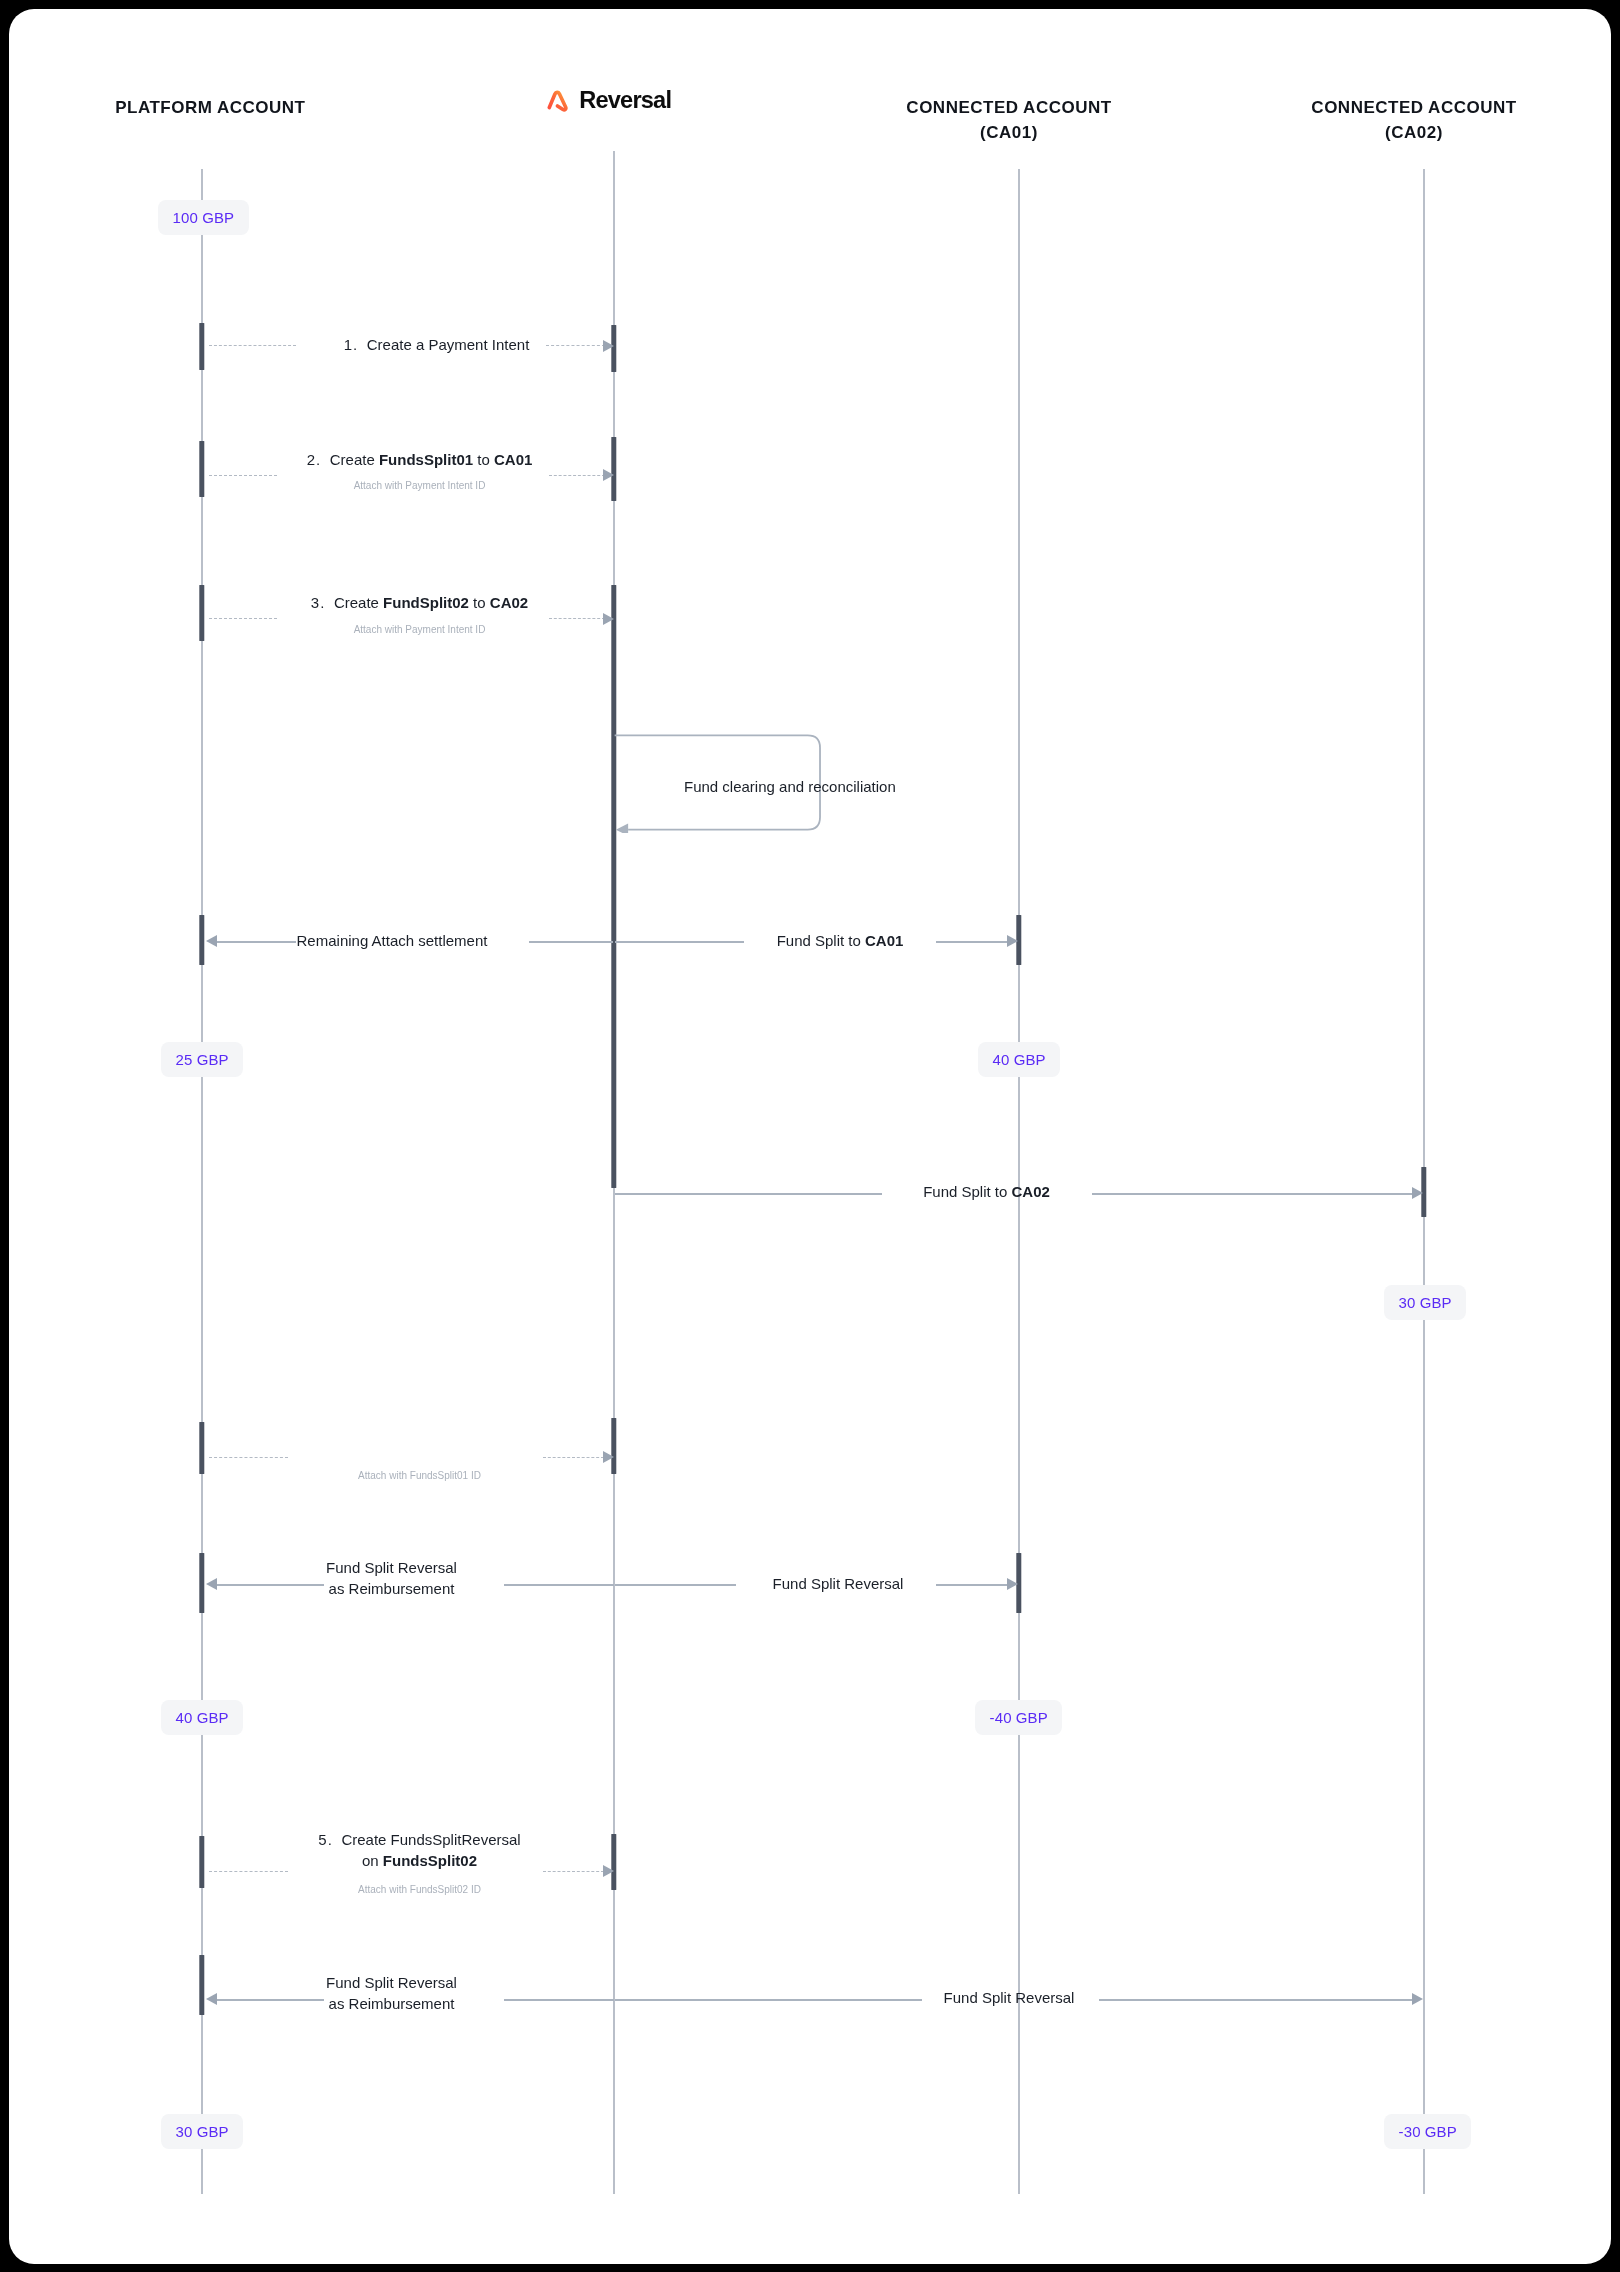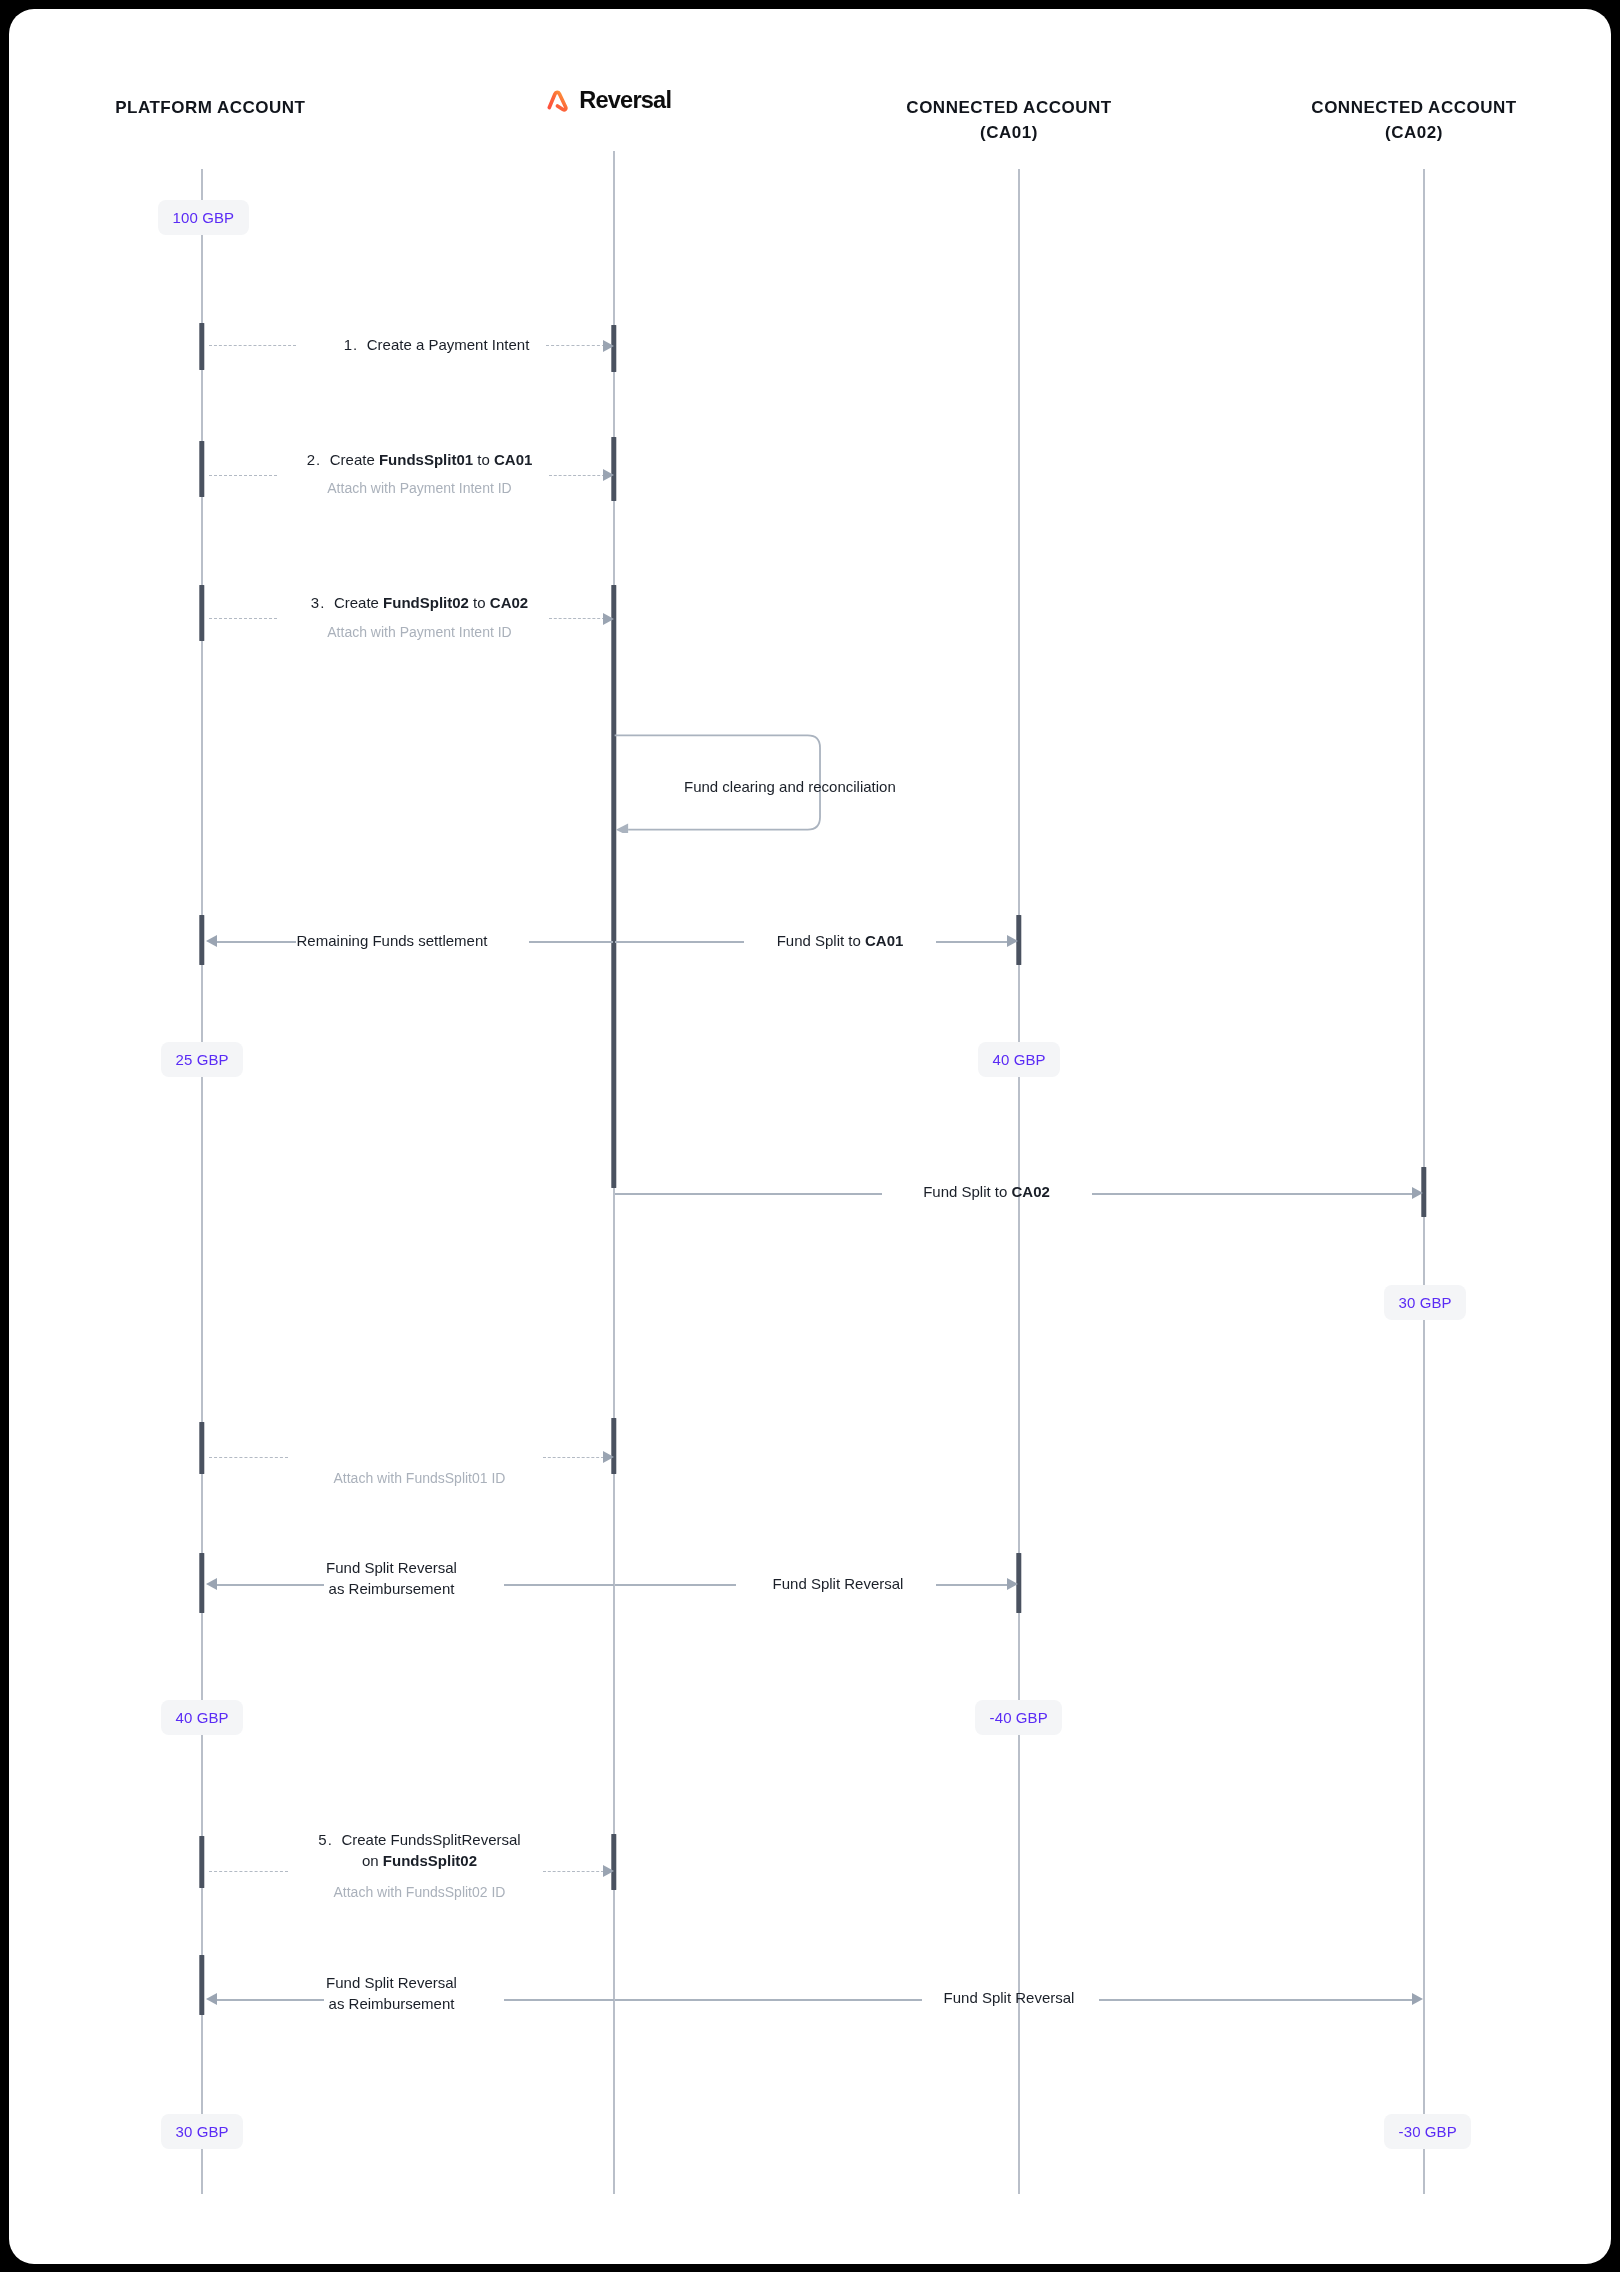--- a/index.html
+++ b/index.html
@@ -118,21 +118,21 @@
     font-size: 15px;
     line-height: 1.42;
     white-space: nowrap;
   }
   .label .b { font-weight: 700; }
   .label .num { letter-spacing: 1.1px; }
   .sublabel {
     position: absolute;
     text-align: center;
     color: #aab1bb;
-    font-size: 14px;
+    font-size: 10px;
     line-height: 1.4;
     white-space: nowrap;
   }
 
   
   .selfloop { position: absolute; }
 </style>
 </head>
 <body>
 
@@ -219,21 +219,21 @@
     <svg width="225" height="101" viewBox="0 0 400 180">
       <path d="M6 6 H350 Q372 6 372 28 V152 Q372 174 350 174 H30" fill="none" stroke="#aab3bf" stroke-width="3.2"></path>
       <polygon points="30,163 30,185 8,174" fill="#aab3bf"></polygon>
     </svg>
   </div>
   <div class="label" style="left:675px; top:767px; width:315px; text-align:left;">Fund clearing and reconciliation</div>
 
   <div class="line" style="left:208px; top:932px; width:79px;"></div>
   <div class="line" style="left:520px; top:932px; width:84px;"></div>
   <div class="arrow-l" style="left:197px; top:926px;"></div>
-  <div class="label" style="left:248px; top:921px; width:270px;">Remaining Funds settlement</div>
+  <div class="label" style="left:248px; top:921px; width:270px;">Remaining Attach settlement</div>
 
   <div class="line" style="left:606px; top:932px; width:129px;"></div>
   <div class="line" style="left:927px; top:932px; width:72px;"></div>
   <div class="arrow-r" style="left:998px; top:926px;"></div>
   <div class="label" style="left:696px; top:921px; width:270px;">Fund Split to <span class="b">CA01</span></div>
 
   <div class="line" style="left:606px; top:1184px; width:267px;"></div>
   <div class="line" style="left:1083px; top:1184px; width:321px;"></div>
   <div class="arrow-r" style="left:1403px; top:1178px;"></div>
   <div class="label" style="left:851px; top:1172px; width:253px;">Fund Split to <span class="b">CA02</span></div>

